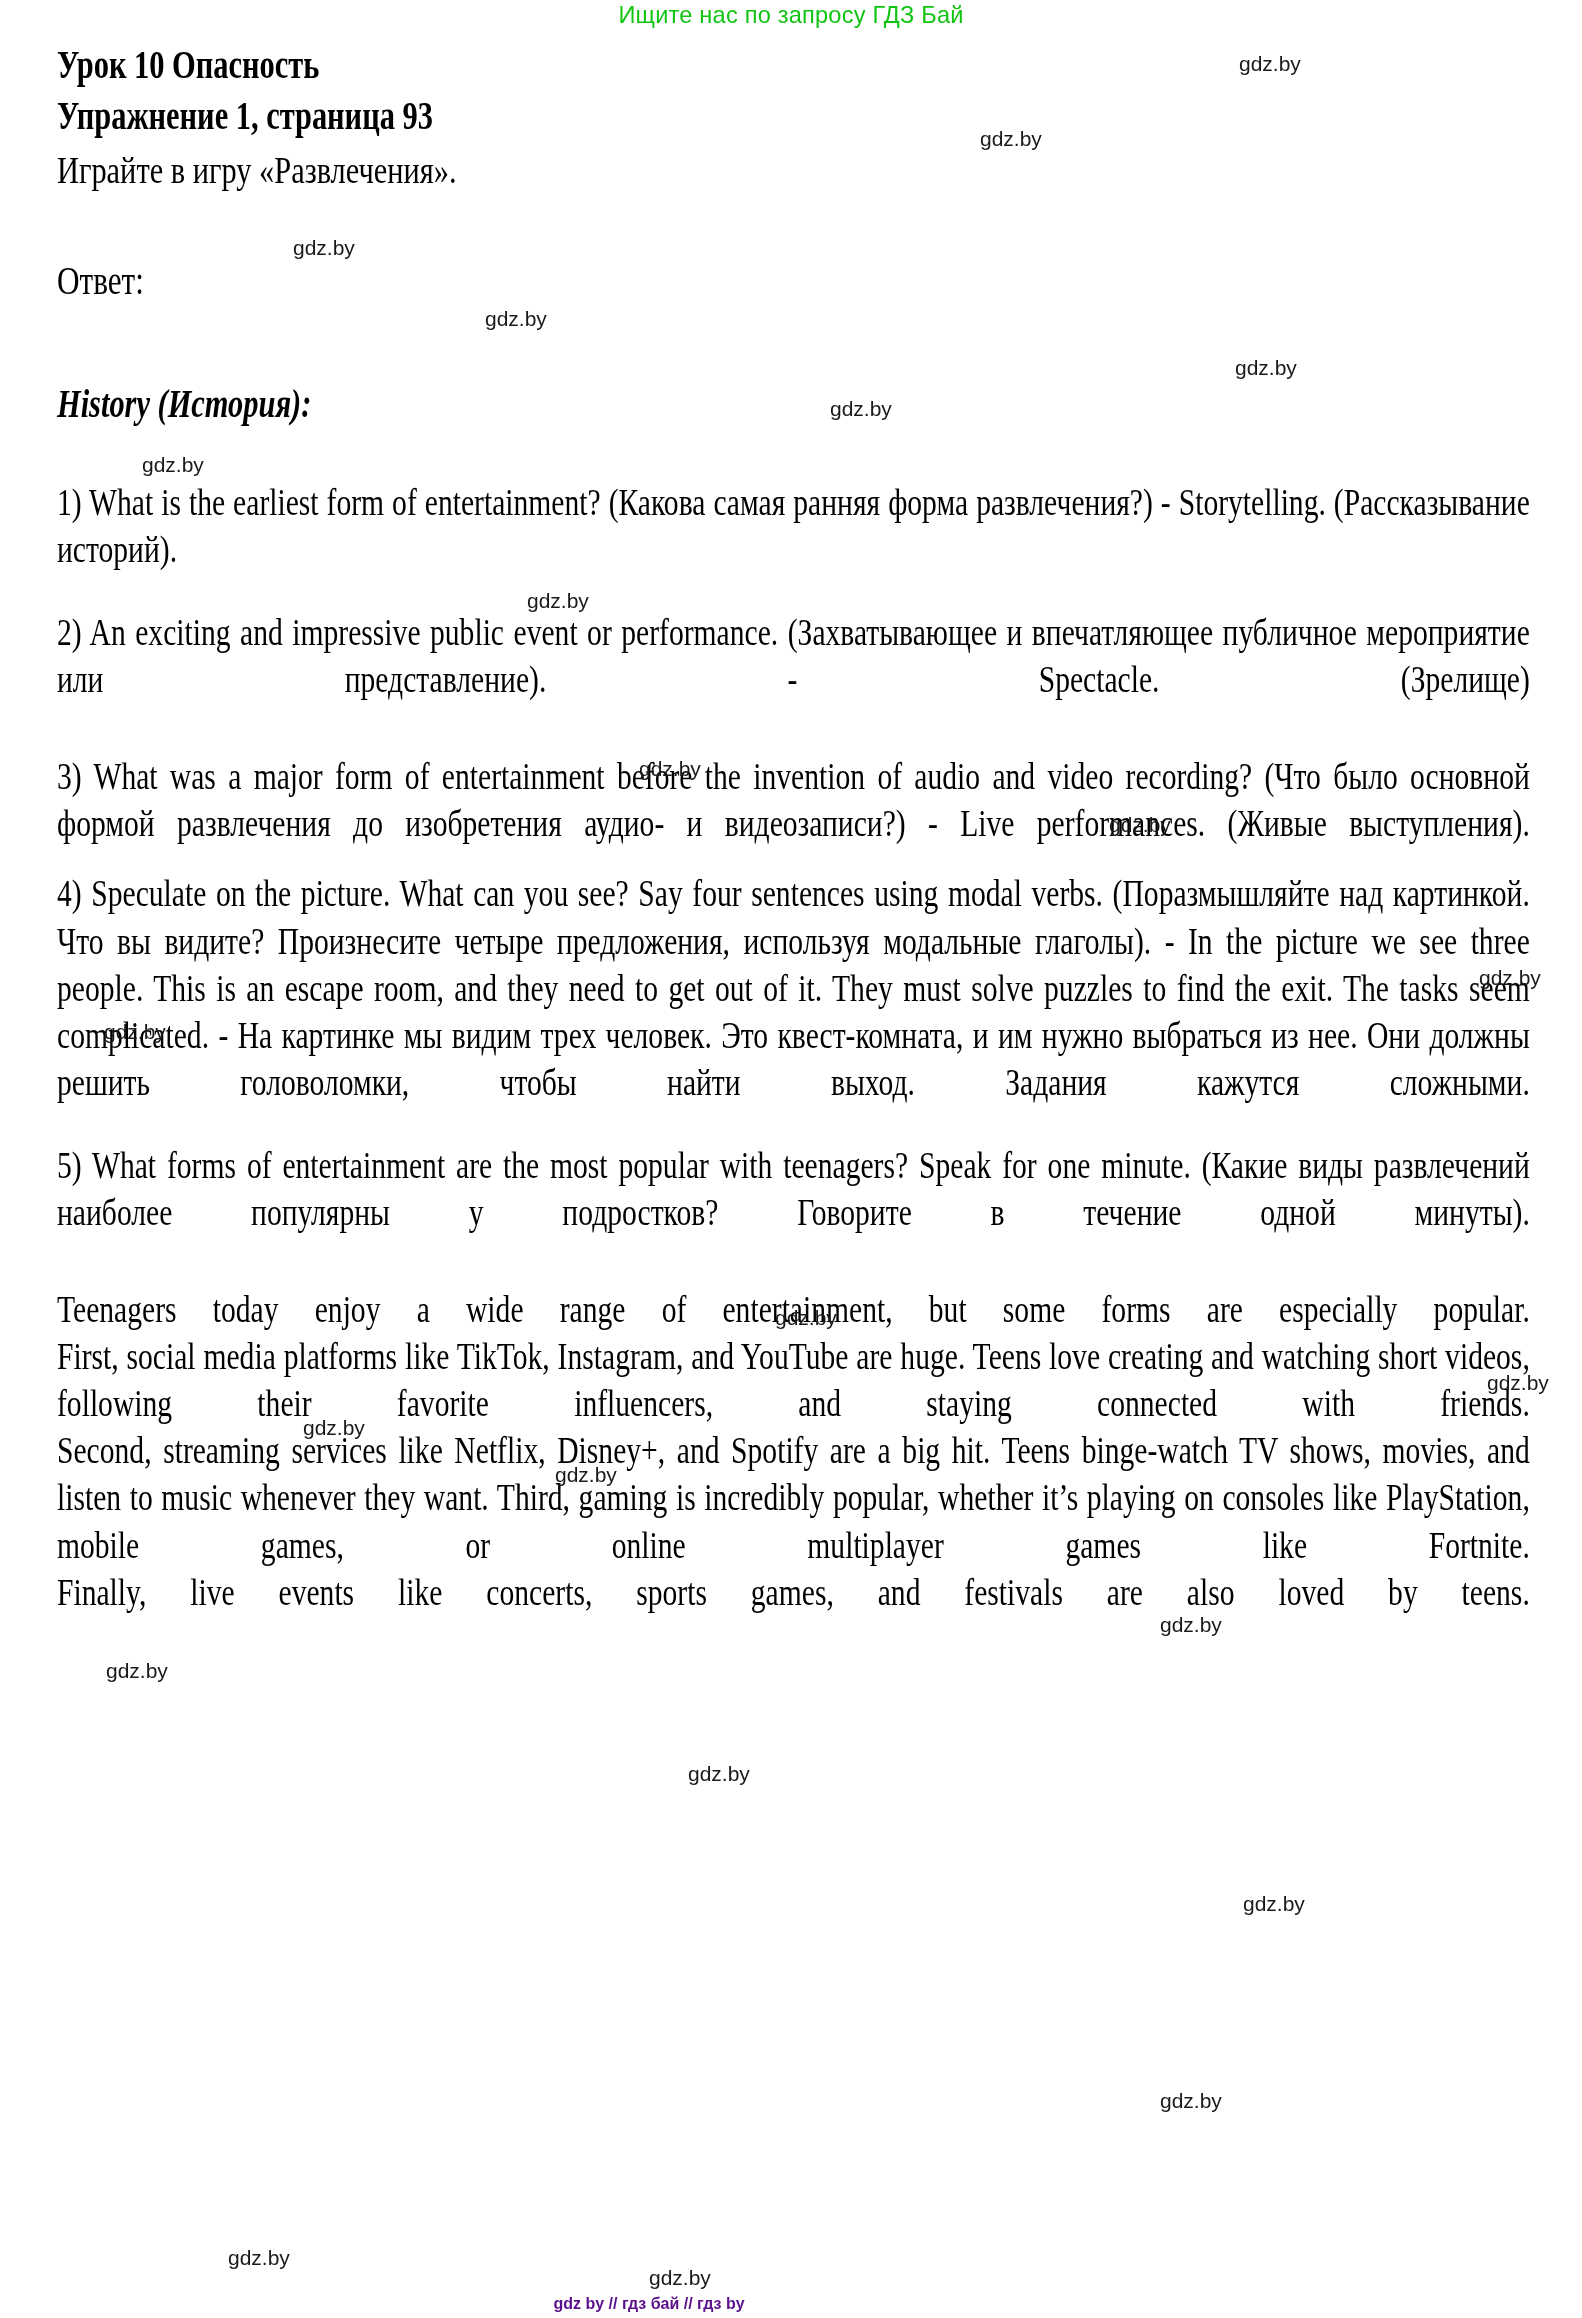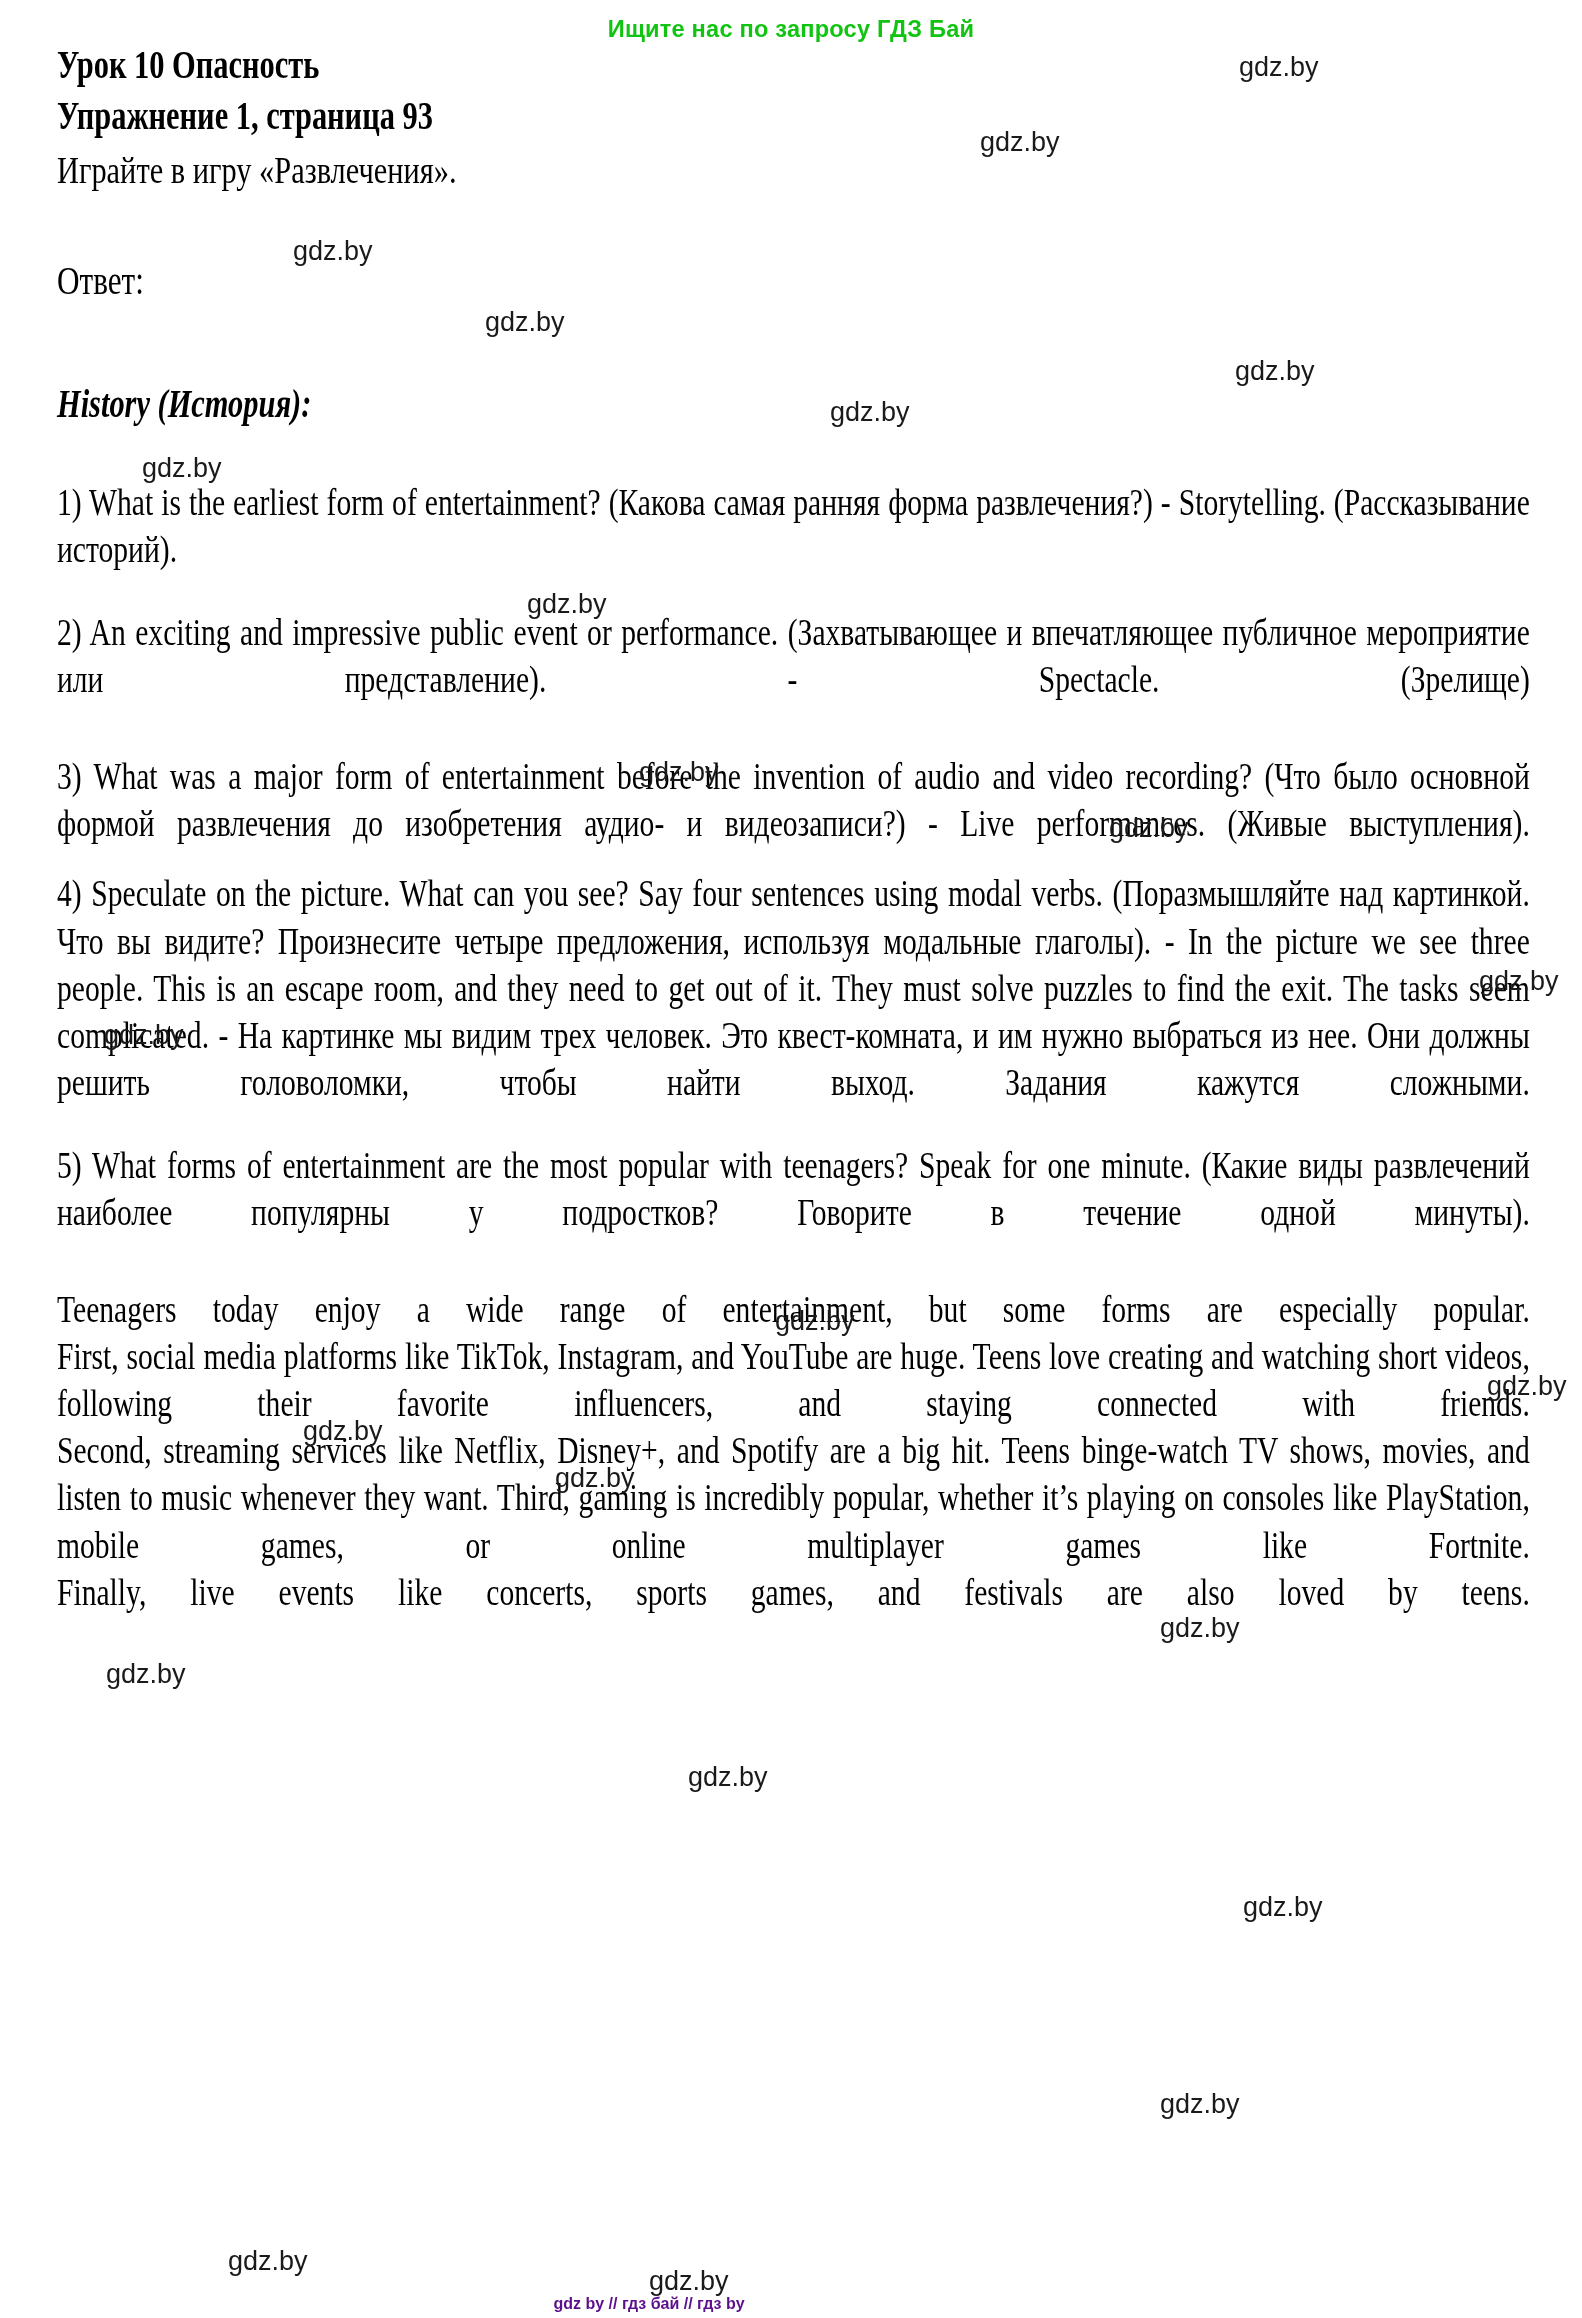--- a/index.html
+++ b/index.html
@@ -16,26 +16,26 @@
     width: 1582px;
     height: 2319px;
     background: #ffffff;
     overflow: hidden;
     box-sizing: border-box;
   }
 
   
   .top-banner {
     position: absolute;
-    top: 16px;
+    top: 2px;
     left: 0;
     width: 1582px;
     text-align: center;
     font-family: "Liberation Sans", "DejaVu Sans", sans-serif;
-    font-weight: bold;
+    font-weight: normal;
     font-size: 23.6px;
     color: #12c412;
     letter-spacing: 0.2px;
     white-space: nowrap;
   }
 
   
   .content {
     position: absolute;
     left: 57px;
@@ -110,21 +110,21 @@
   .sp-xs { height: 11px; }
   .sp-s  { height: 23.6px; }
   .sp-m  { height: 36px; }
   .sp-l  { height: 49px; }
   .sp-xl { height: 61px; }
 
   
   .wm {
     position: absolute;
     font-family: "Liberation Sans", "DejaVu Sans", sans-serif;
-    font-size: 27px;
+    font-size: 21px;
     color: #1a1a1a;
     white-space: nowrap;
     pointer-events: none;
   }
 
   
   .footer {
     position: absolute;
     left: 8px;
     bottom: 6.3px;

